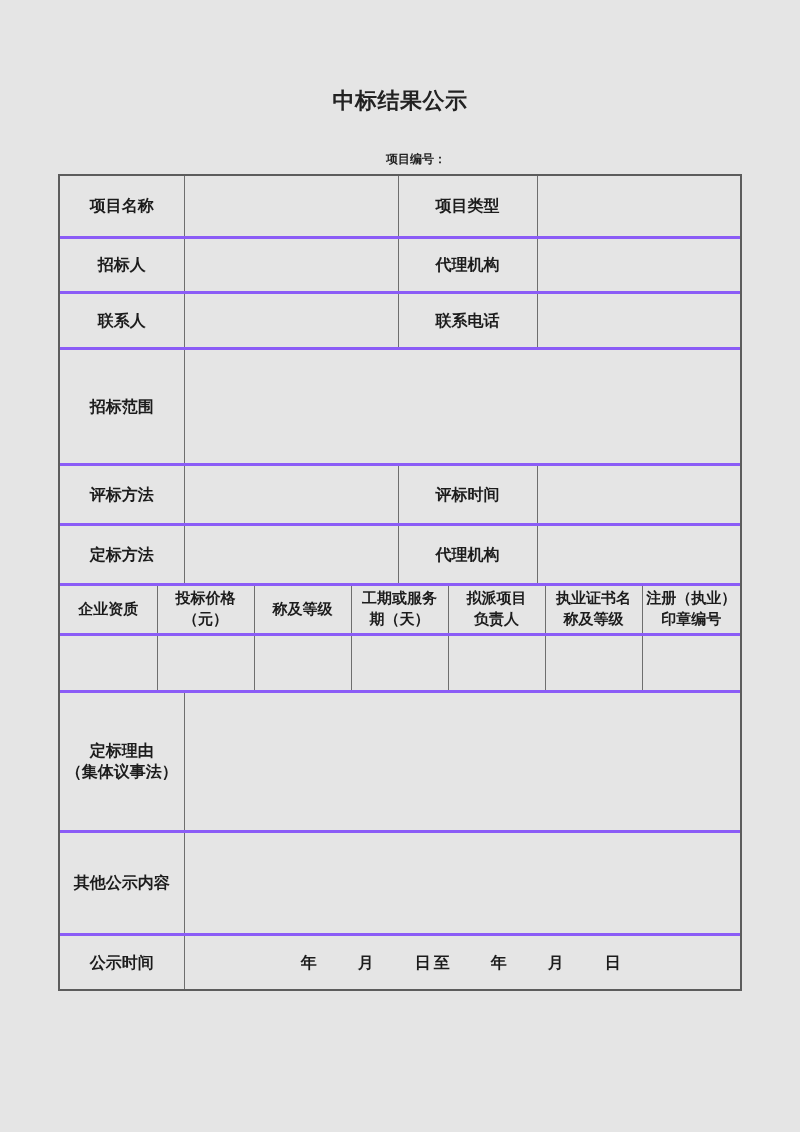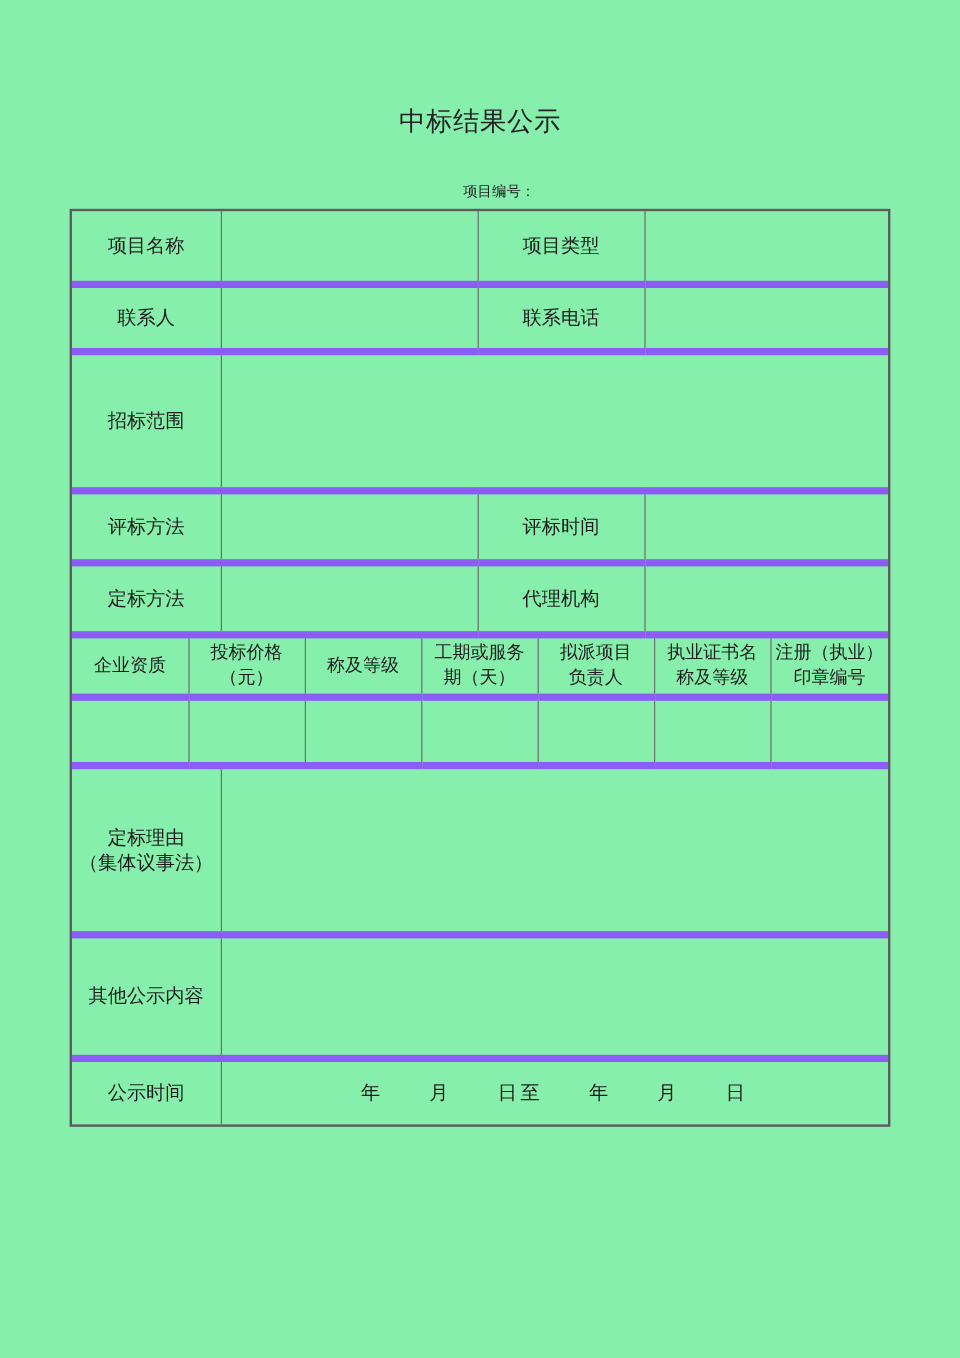--- a/index.html
+++ b/index.html
@@ -6,22 +6,23 @@
     margin: 0;
     padding: 0;
     background: #ffffff;
     font-family: "Liberation Serif", "DejaVu Serif", serif;
     color: #1c1c1c;
   }
   .page {
     position: relative;
     width: 800px;
     height: 1132px;
-    background: #86efac;
+    background: #e5e5e5;
     overflow: hidden;
+    font-weight: bold;
   }
   .doc-title {
     position: absolute;
     top: 86px;
     left: 0;
     width: 100%;
     text-align: center;
     font-size: 22px;
     letter-spacing: 0.5px;
     color: #222;
@@ -40,21 +41,21 @@
     width: 680px;
     border: 2px solid #5c5c5c;
   }
   table.form {
     border-collapse: collapse;
     table-layout: fixed;
     width: 680px;
   }
   table.form td {
     border-right: 1px solid #6e6e6e;
-    border-bottom: 6px solid #8b5cf6;
+    border-bottom: 3px solid #8b5cf6;
     text-align: center;
     vertical-align: middle;
     font-size: 16px;
     line-height: 21px;
     white-space: pre-line;
     padding: 2px;
     overflow: hidden;
     box-sizing: border-box;
   }
   table.form td:last-child { border-right: none; }
@@ -90,20 +91,26 @@
         <col style="width:124px">
           <col style="width:214px">
           <col style="width:139px">
           <col style="width:203px">
       </colgroup>
       <tbody>
           <tr class="rh1">
         <td>项目名称</td>
         <td></td>
         <td>项目类型</td>
+        <td></td>
+      </tr>
+      <tr class="rh2">
+        <td>招标人</td>
+        <td></td>
+        <td>代理机构</td>
         <td></td>
       </tr>
       <tr class="rh3">
         <td>联系人</td>
         <td></td>
         <td>联系电话</td>
         <td></td>
       </tr>
       <tr class="rh4">
         <td>招标范围</td>

